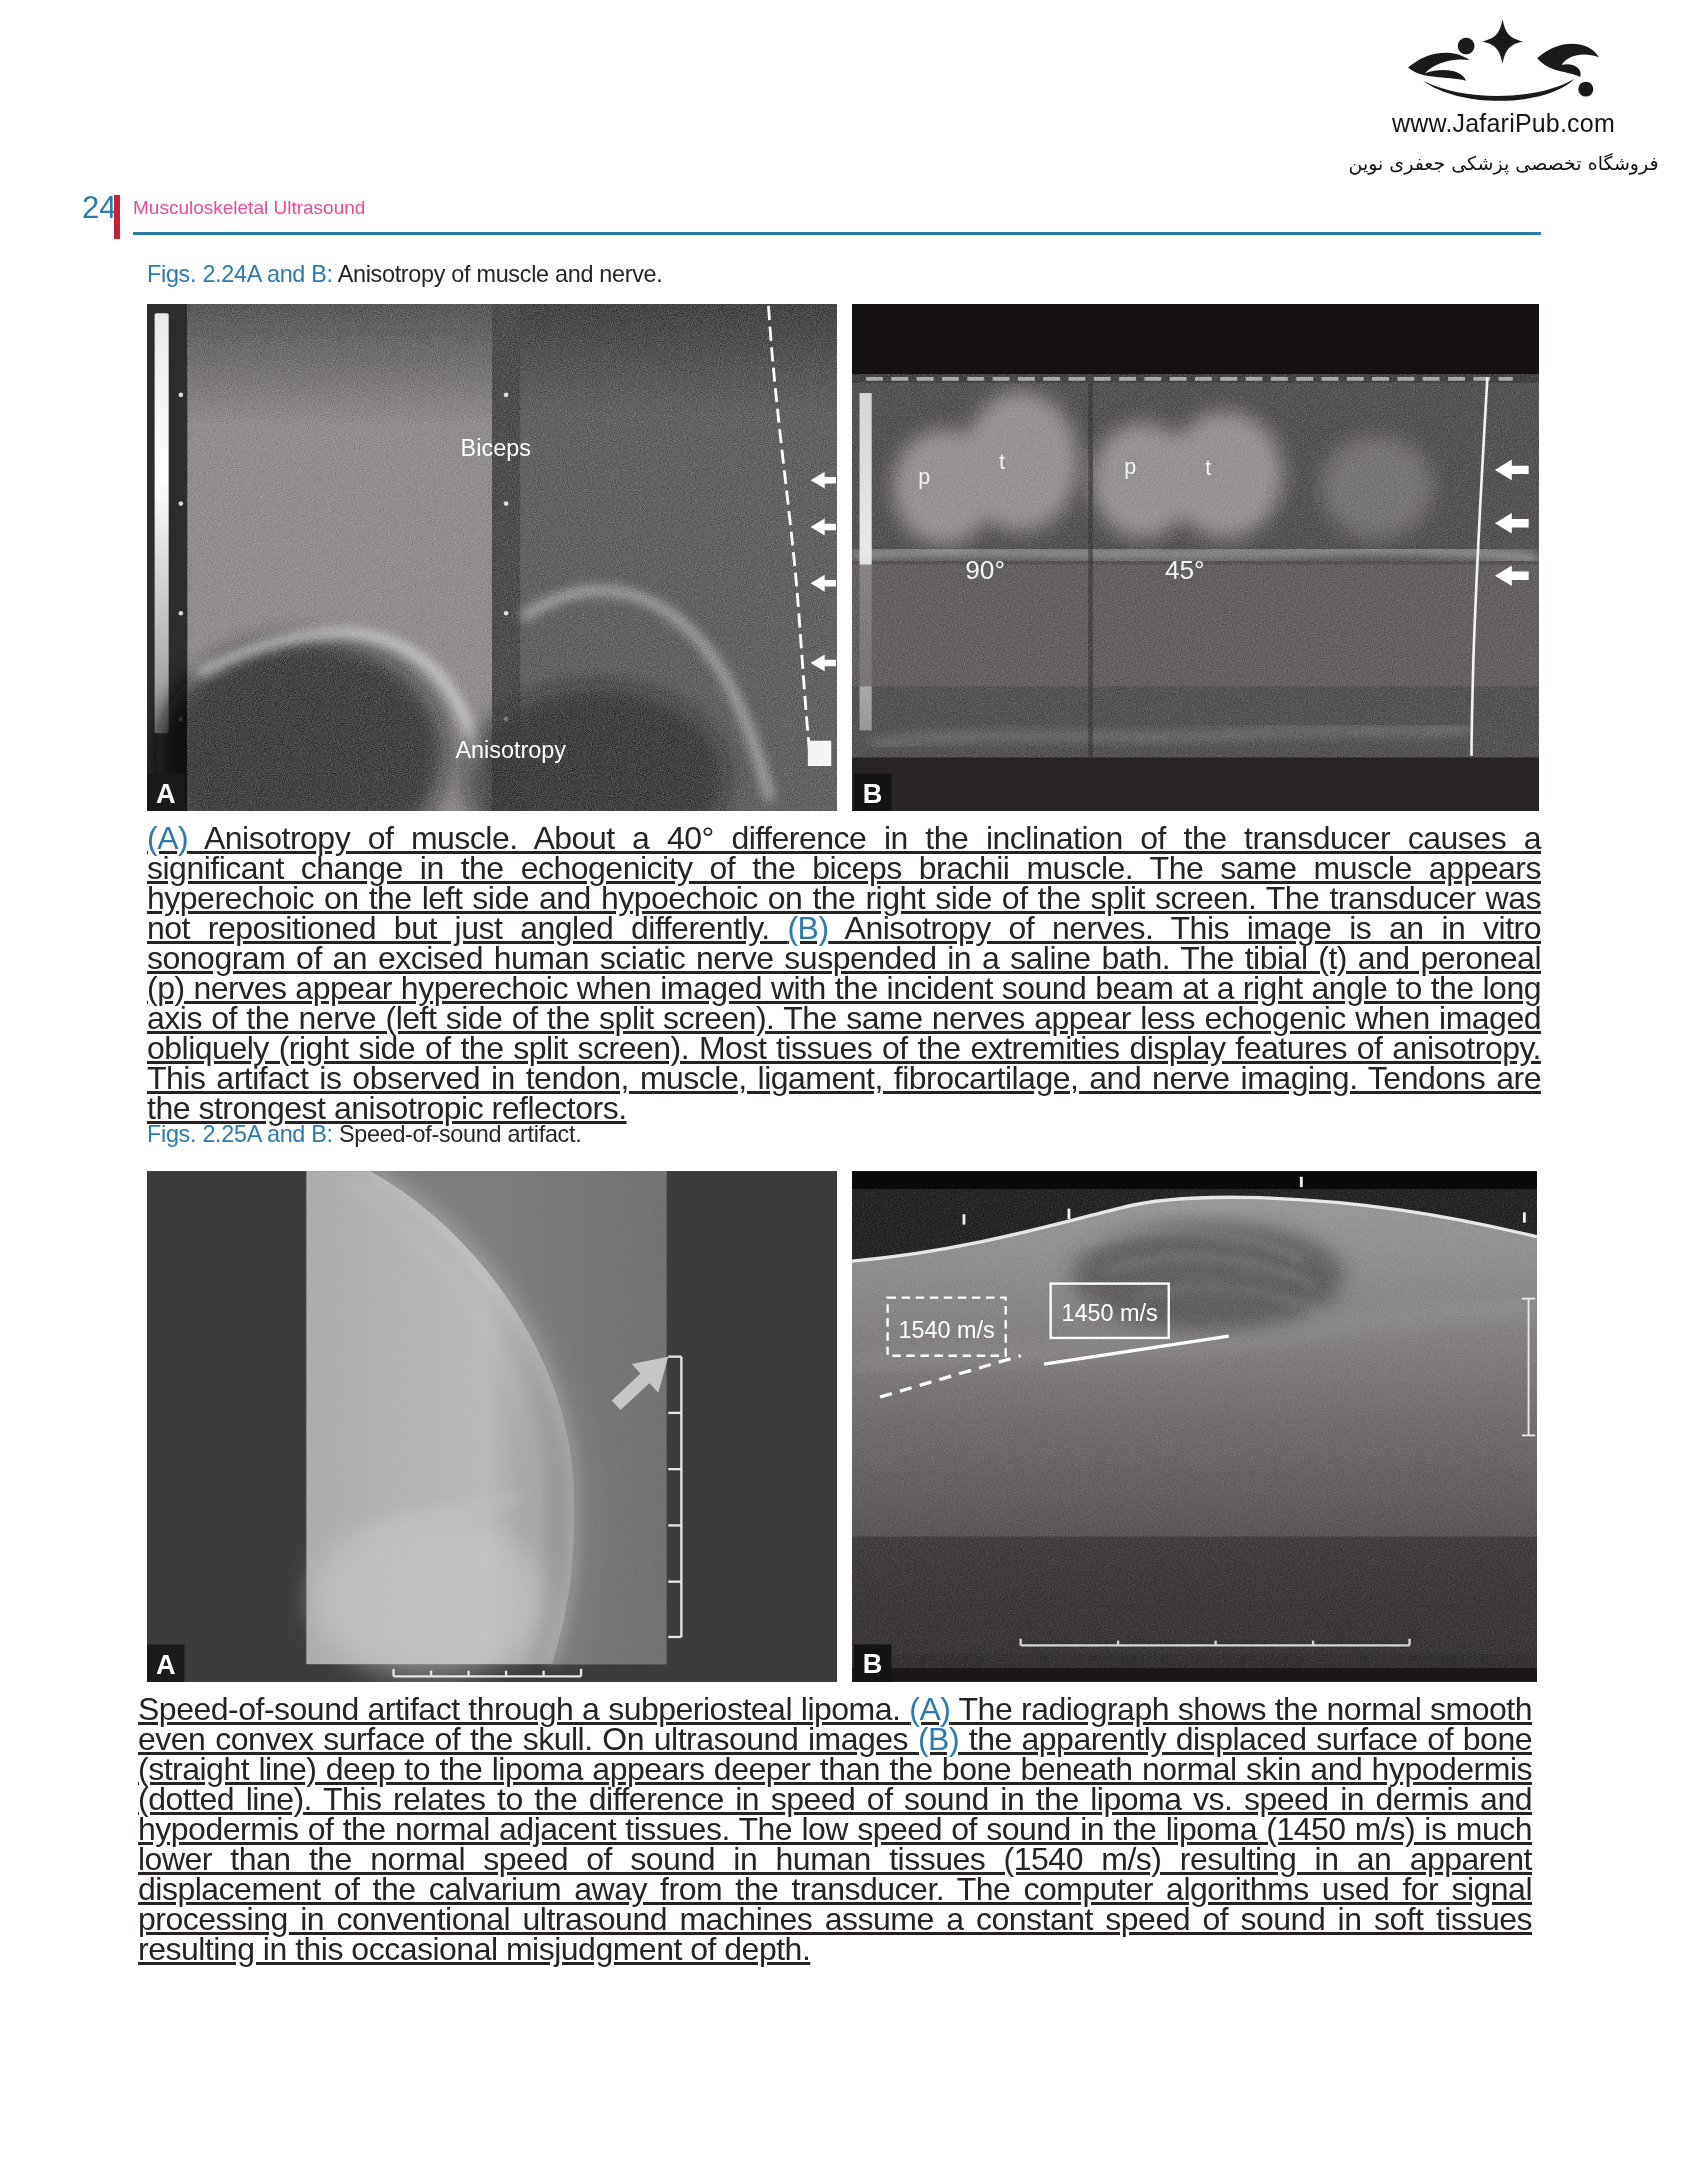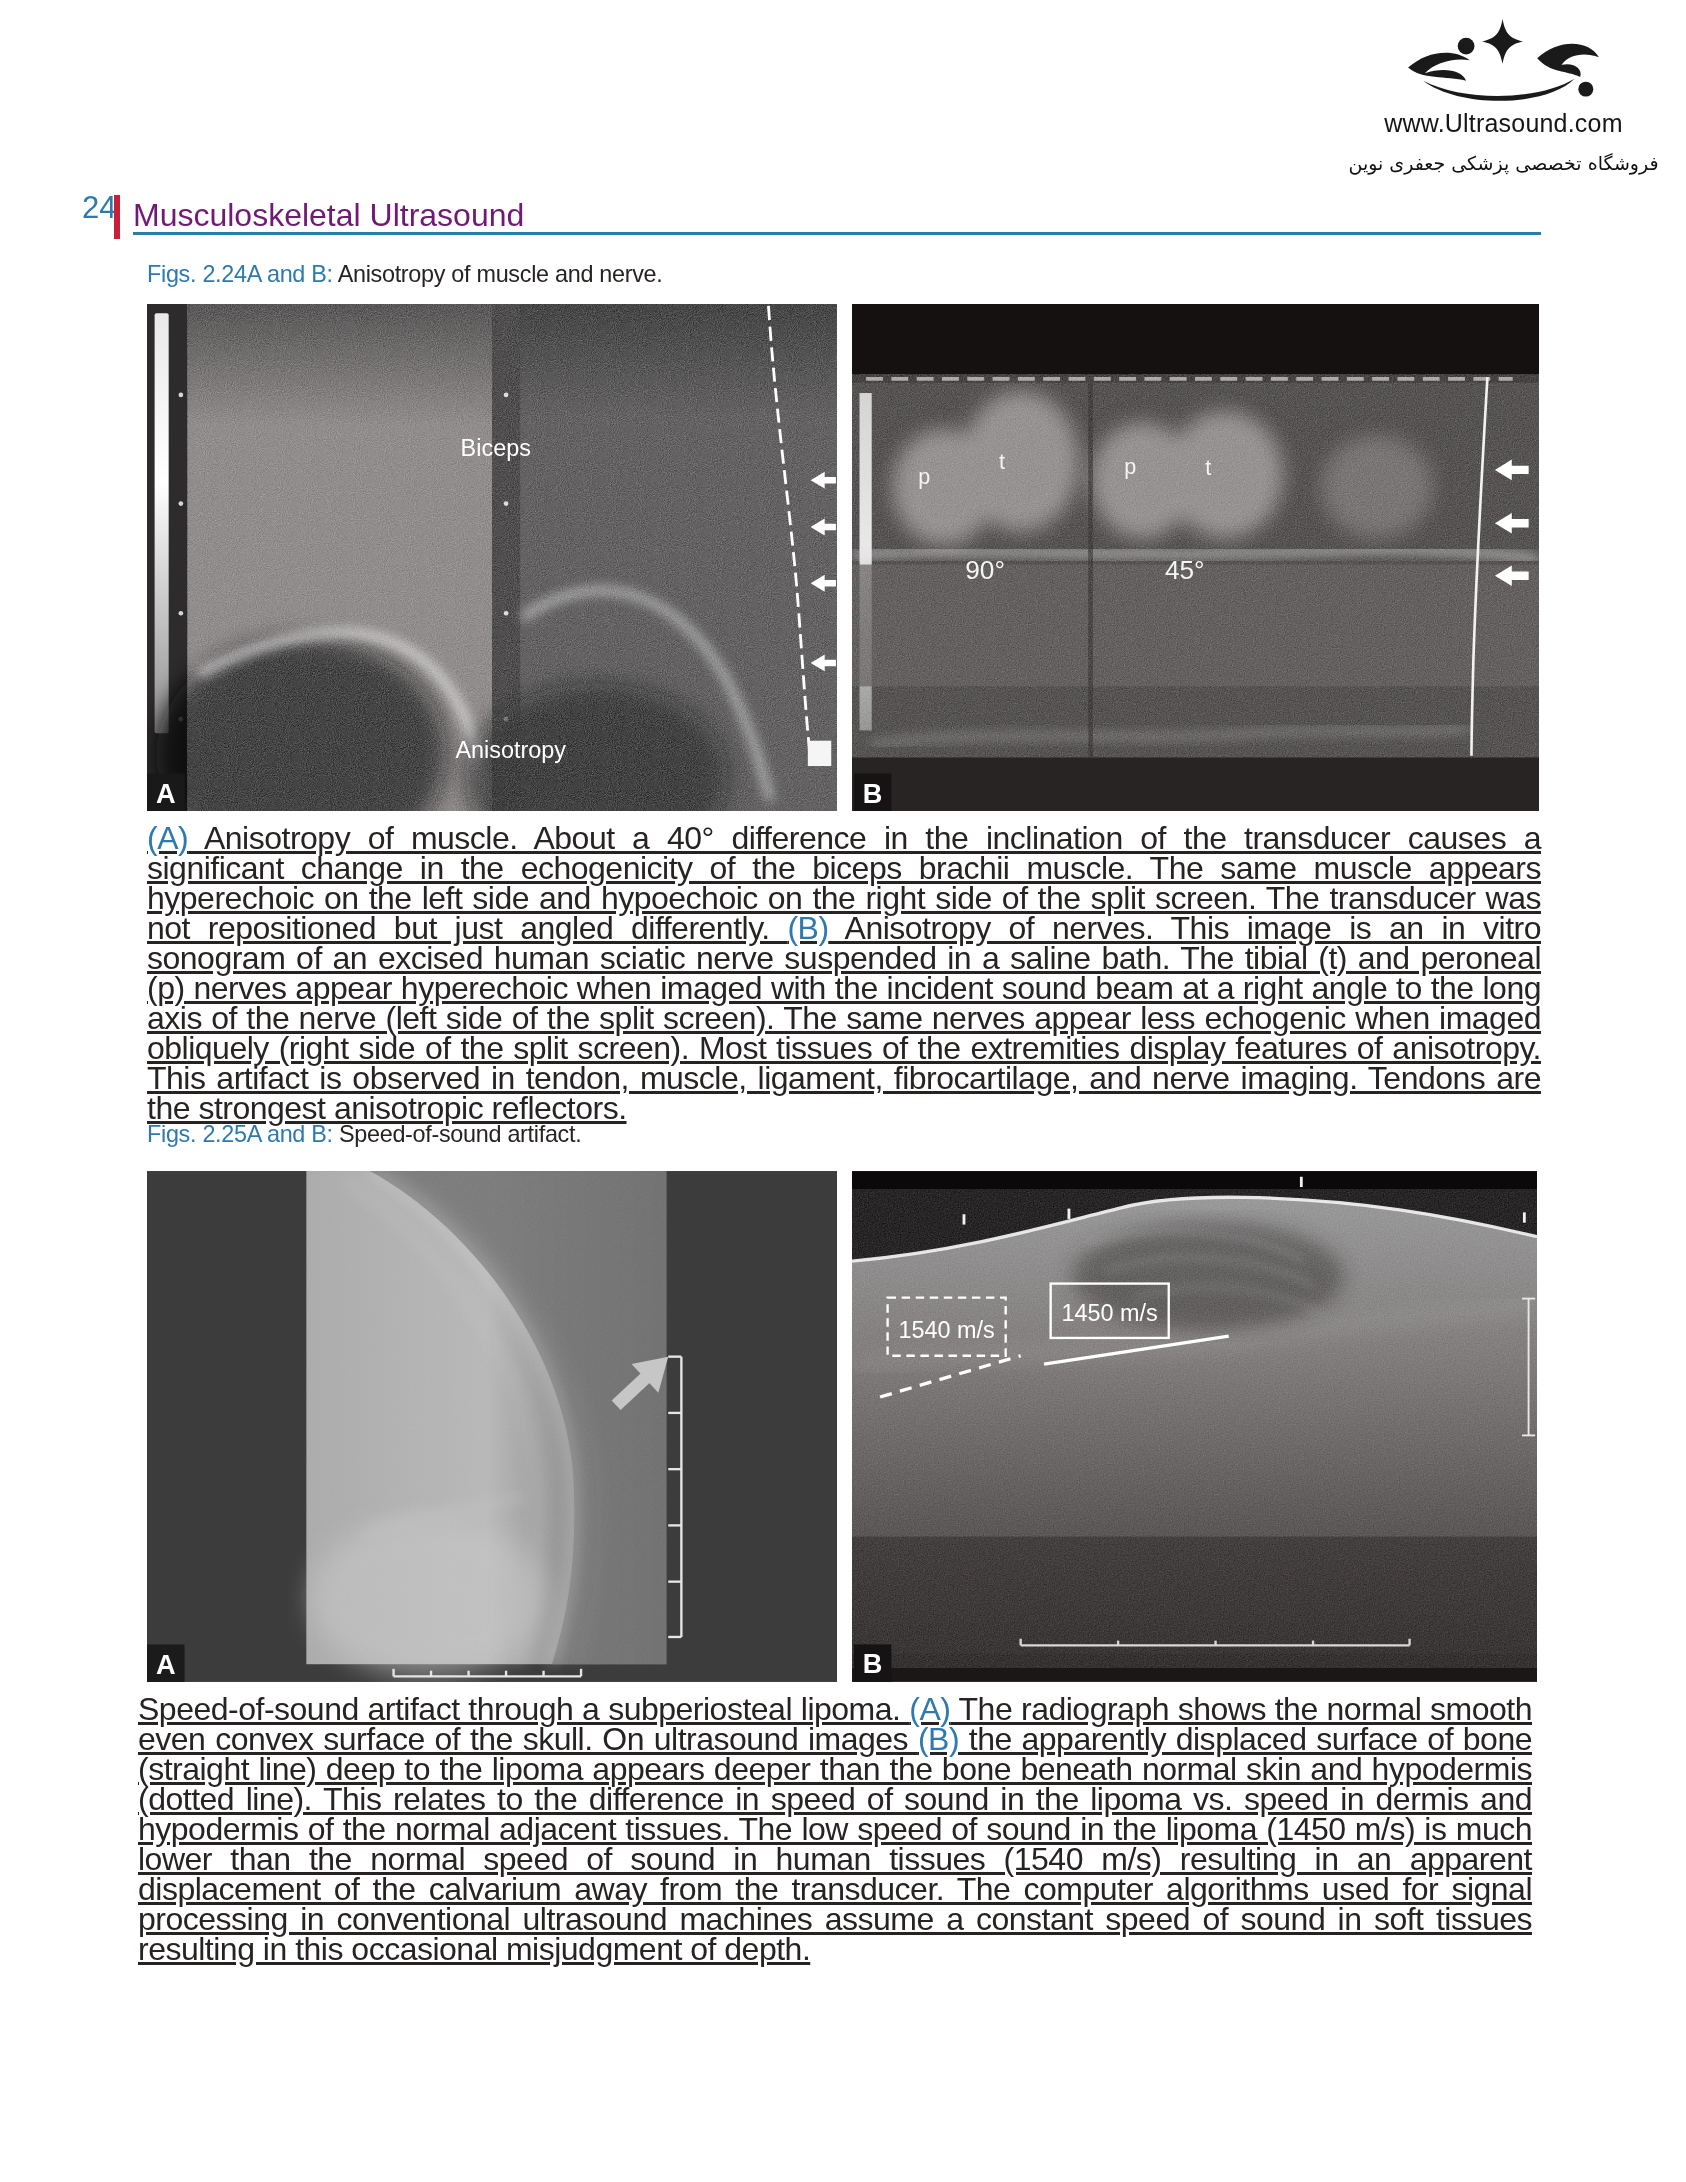--- a/index.html
+++ b/index.html
@@ -8,21 +8,21 @@
   .abs{position:absolute;}
 
   
   .logo-block{left:1330px;top:15px;width:347px;text-align:center;}
   .logo-url{font-size:25px;color:#161616;letter-spacing:0.2px;margin-top:0px;}
   .logo-fa{font-size:19px;color:#111;font-family:"DejaVu Sans",sans-serif;margin-top:14px;font-weight:normal;}
 
   
   .page-num{left:82px;top:190px;font-size:31px;font-weight:normal;color:#2e79ae;}
   .red-bar{left:114px;top:195px;width:5.6px;height:44px;background:#c9203a;}
-  .header-title{left:133px;top:197px;font-size:32px;color:#701a75;}
+  .header-title{left:133px;top:197px;font-size:19px;color:#ec4899;}
   .header-rule{left:133px;top:232px;width:1408px;height:2.8px;background:#2a7ca9;}
 
   
   .caption{font-size:23.4px;letter-spacing:-0.3px;color:#282323;}
   .caption .cap-label{font-weight:normal;}
   .cap1{left:147px;top:261px;}
   .cap2{left:147px;top:1121px;}
   .accent{color:#2e79ae;}
   .para{font-size:32px;line-height:30px;text-align:justify;letter-spacing:-0.5px;
         width:1394px;color:#282323;text-decoration:underline;}
@@ -45,21 +45,21 @@
     <svg width="217" height="94" viewBox="0 0 232 100" style="margin:0 auto">
       <g fill="#1a1a1a" stroke="none">
         <path d="M115,4 C118,20 123,25 137,28 C123,31 118,36 115,52 C112,36 107,31 93,28 C107,25 112,20 115,4 Z"></path>
         <circle cx="76" cy="33" r="9"></circle>
         <path d="M14,56 C34,38 62,35 80,48 C62,45 42,51 32,62 C52,55 72,59 76,70 C55,65 28,69 14,56 Z"></path>
         <path d="M152,46 C176,24 208,27 218,45 C202,39 186,42 178,53 C191,50 201,57 198,66 C184,59 166,62 152,46 Z"></path>
         <path d="M30,70 C72,92 152,92 192,68 C162,98 70,100 30,70 Z"></path>
         <circle cx="204" cy="79" r="8"></circle>
       </g>
     </svg>
-    <div class="logo-url">www.Ultrasound.com</div>
+    <div class="logo-url">www.JafariPub.com</div>
     <div class="logo-fa" dir="rtl">فروشگاه تخصصی پزشکی جعفری نوین</div>
   </div>
 
   <div class="abs page-num">24</div>
   <div class="abs red-bar"></div>
   <div class="abs header-title">Musculoskeletal Ultrasound</div>
   <div class="abs header-rule"></div>
 
   <div class="abs caption cap1">
     <span class="cap-label accent">Figs. 2.24A and B:</span><span> Anisotropy of muscle and nerve.</span>

